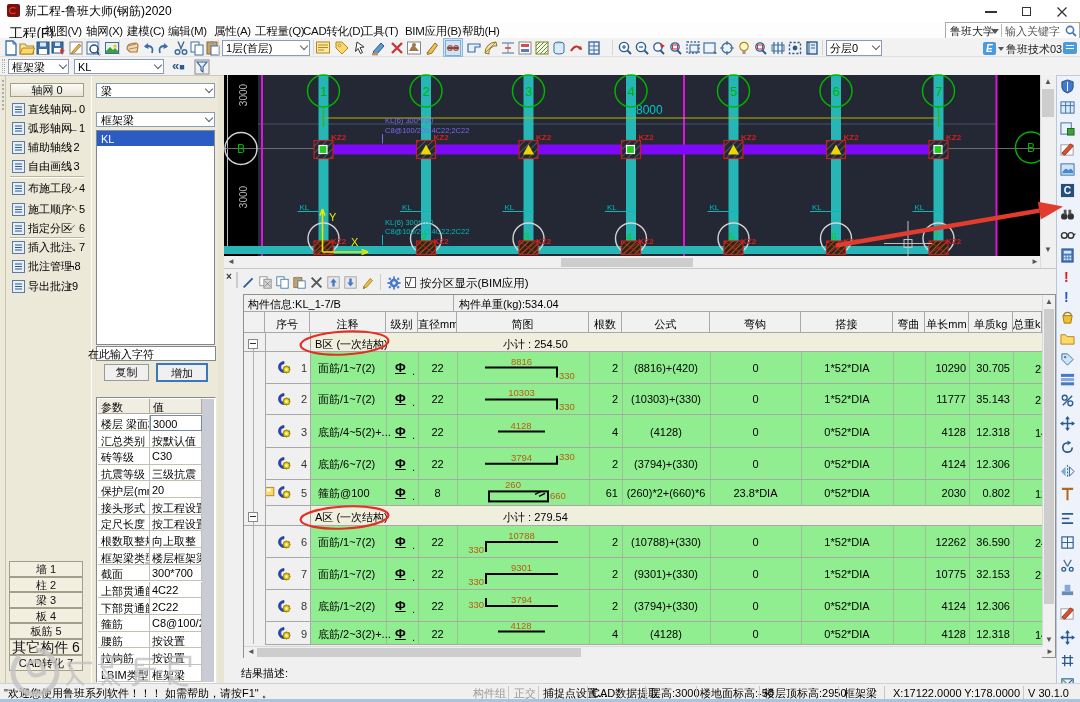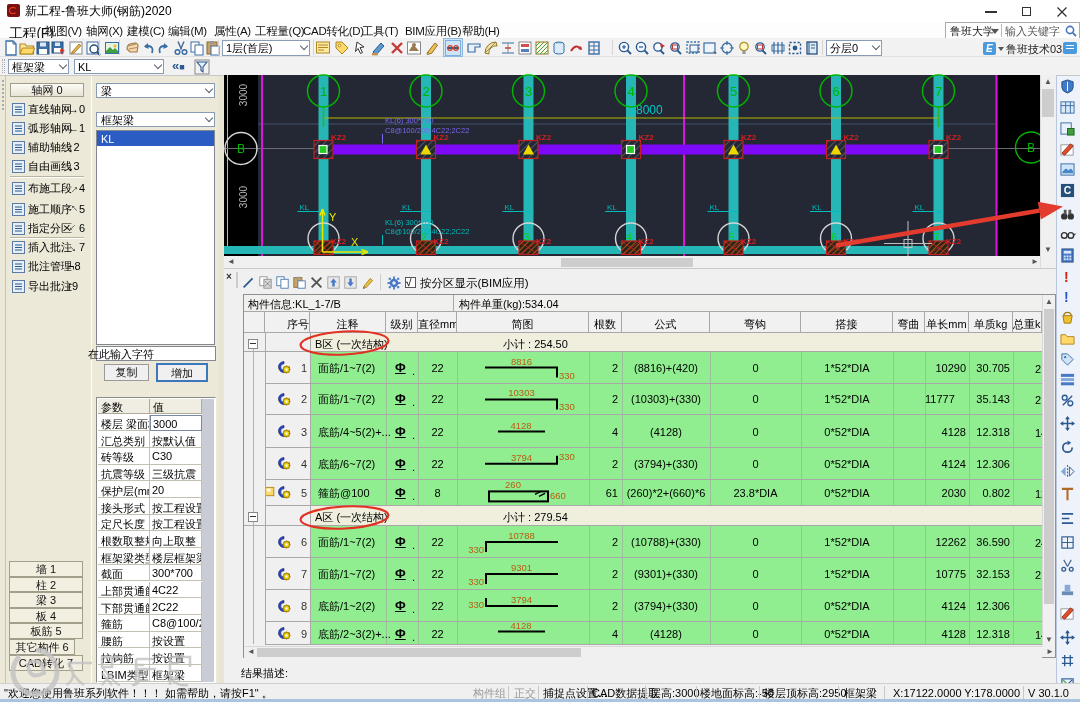--- a/index.html
+++ b/index.html
@@ -328,21 +328,21 @@
   </svg>
 <div class="tx" style="left:28px;top:280.5px;font-size:11px;color:#000">导出批注</div>
 <div class="tx" style="left:68px;top:280.5px;font-size:11px;color:#000">г9</div>
 <div class="a" style="left:10px;top:176px;width:74px;height:2px;border-top:1px solid #b8b4a0;border-bottom:1px solid #fff"></div>
 <div class="a" style="left:10px;top:237px;width:74px;height:2px;border-top:1px solid #b8b4a0;border-bottom:1px solid #fff"></div>
 <div class="btn" style="left:9px;top:561px;width:74px;height:15.5px;font-size:11px;line-height:14px">墙 1</div>
 <div class="btn" style="left:9px;top:576.5px;width:74px;height:15.5px;font-size:11px;line-height:14px">柱 2</div>
 <div class="btn" style="left:9px;top:592px;width:74px;height:15.5px;font-size:11px;line-height:14px">梁 3</div>
 <div class="btn" style="left:9px;top:607.5px;width:74px;height:15.5px;font-size:11px;line-height:14px">板 4</div>
 <div class="btn" style="left:9px;top:623px;width:74px;height:15.5px;font-size:11px;line-height:14px">板筋 5</div>
-<div class="btn" style="left:9px;top:639px;width:66px;height:15.5px;font-size:11px;line-height:14px">其它构件 6</div>
+<div class="btn" style="left:9px;top:639px;width:74px;height:15.5px;font-size:14px;line-height:14px">其它构件 6</div>
 <div class="btn" style="left:9px;top:655px;width:74px;height:15.5px;font-size:11px;line-height:14px">CAD转化 7</div>
 <div class="a" style="left:91px;top:76px;width:127px;height:607px;background:#ece9d8;border-left:1px solid #fff"></div>
 <div class="combo" style="left:96px;top:83px;width:119px;height:15px">
     <span class="cv"></span>
   </div>
 <div class="tx" style="left:101px;top:86px;font-size:11px;color:#000">梁</div>
 <div class="combo" style="left:96px;top:112px;width:119px;height:15px">
     <span class="cv"></span>
   </div>
 <div class="tx" style="left:101px;top:115px;font-size:11px;color:#000">框架梁</div>
@@ -781,21 +781,21 @@
 <div class="a" style="left:243px;top:294px;width:813px;height:364px;background:#f0f0f0;border:1px solid #909090"></div>
 <div class="a" style="left:244px;top:295px;width:811px;height:17px;background:#f0f0ee;border-bottom:1px solid #a8a8a8"></div>
 <div class="a" style="left:453px;top:295px;width:1px;height:17px;background:#a8a8a8"></div>
 <div class="tx" style="left:248px;top:299px;font-size:11px;color:#000">构件信息:KL_1-7/B</div>
 <div class="tx" style="left:459px;top:299px;font-size:11px;color:#000">构件单重(kg):534.04</div>
 <div class="a" style="left:244px;top:312px;width:811px;height:21px;background:#f1f1f1;border-bottom:1px solid #a8a8a8"></div>
 <div class="a" style="left:254px;top:312px;width:11px;height:21px;border-right:1px solid #a8a8a8;overflow:hidden">
     <span style="position:absolute;left:0;right:0;top:5px;text-align:center;font-size:11px;color:#000;white-space:nowrap"></span>
   </div>
 <div class="a" style="left:265px;top:312px;width:45px;height:21px;border-right:1px solid #a8a8a8;overflow:hidden">
-    <span style="position:absolute;left:0;right:0;top:5px;text-align:right;font-size:11px;color:#000;white-space:nowrap">序号</span>
+    <span style="position:absolute;left:0;right:0;top:5px;text-align:center;font-size:11px;color:#000;white-space:nowrap">序号</span>
   </div>
 <div class="a" style="left:310px;top:312px;width:76px;height:21px;border-right:1px solid #a8a8a8;overflow:hidden">
     <span style="position:absolute;left:0;right:0;top:5px;text-align:center;font-size:11px;color:#000;white-space:nowrap">注释</span>
   </div>
 <div class="a" style="left:386px;top:312px;width:32px;height:21px;border-right:1px solid #a8a8a8;overflow:hidden">
     <span style="position:absolute;left:0;right:0;top:5px;text-align:center;font-size:11px;color:#000;white-space:nowrap">级别</span>
   </div>
 <div class="a" style="left:418px;top:312px;width:39px;height:21px;border-right:1px solid #a8a8a8;overflow:hidden">
     <span style="position:absolute;left:0;right:0;top:5px;text-align:center;font-size:11px;color:#000;white-space:nowrap">直径mm</span>
   </div>
@@ -895,21 +895,21 @@
   </svg>
 <div class="tx" style="left:0;top:394.45000000000005px;width:307px;text-align:right;font-size:11px;color:#333">2</div>
 <div class="tx" style="left:318px;top:394.45000000000005px;font-size:11px;color:#000">面筋/1~7(2)</div>
 <div class="tx" style="left:395px;top:392.45000000000005px;font-size:13px;font-weight:bold;color:#000;text-decoration:underline">Φ</div>
 <div class="tx" style="left:412px;top:397.45000000000005px;font-size:11px;color:#000">.</div>
 <div class="tx" style="left:418px;top:394.45000000000005px;width:39px;text-align:center;font-size:11px;color:#000">22</div>
 <div class="tx" style="left:589px;top:394.45000000000005px;width:29px;text-align:right;font-size:11px;color:#000">2</div>
 <div class="tx" style="left:622px;top:394.45000000000005px;width:88px;text-align:center;font-size:11px;color:#000">(10303)+(330)</div>
 <div class="tx" style="left:710px;top:394.45000000000005px;width:91px;text-align:center;font-size:11px;color:#000">0</div>
 <div class="tx" style="left:801px;top:394.45000000000005px;width:92px;text-align:center;font-size:11px;color:#000">1*52*DIA</div>
-<div class="tx" style="left:925px;top:394.45000000000005px;width:41px;font-size:11px;color:#000">11777</div>
+<div class="tx" style="left:925px;top:394.45000000000005px;width:41px;text-align:right;font-size:11px;color:#000">11777</div>
 <div class="tx" style="left:969px;top:394.45000000000005px;width:41px;text-align:right;font-size:11px;color:#000">35.143</div>
 <div class="a" style="left:1013px;top:394.45000000000005px;width:29px;overflow:hidden;height:14px">
     <span style="position:absolute;left:22px;font-size:11px;color:#000">2</span>
   </div>
 <div class="a" style="left:310px;top:415.3px;width:732px;height:31.4px;background:#90ee90"></div>
 <div class="a" style="left:386px;top:415.3px;width:1px;height:31.4px;background:#9cbf9c"></div>
 <div class="a" style="left:418px;top:415.3px;width:1px;height:31.4px;background:#9cbf9c"></div>
 <div class="a" style="left:457px;top:415.3px;width:1px;height:31.4px;background:#9cbf9c"></div>
 <div class="a" style="left:589px;top:415.3px;width:1px;height:31.4px;background:#9cbf9c"></div>
 <div class="a" style="left:622px;top:415.3px;width:1px;height:31.4px;background:#9cbf9c"></div>

